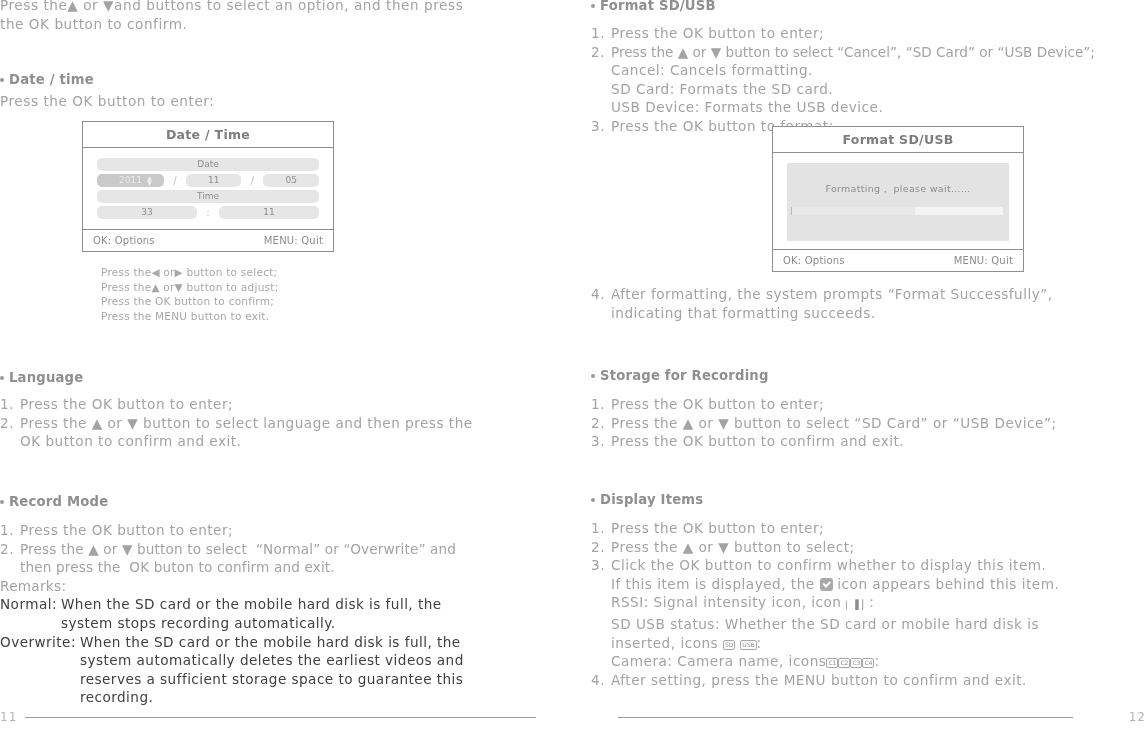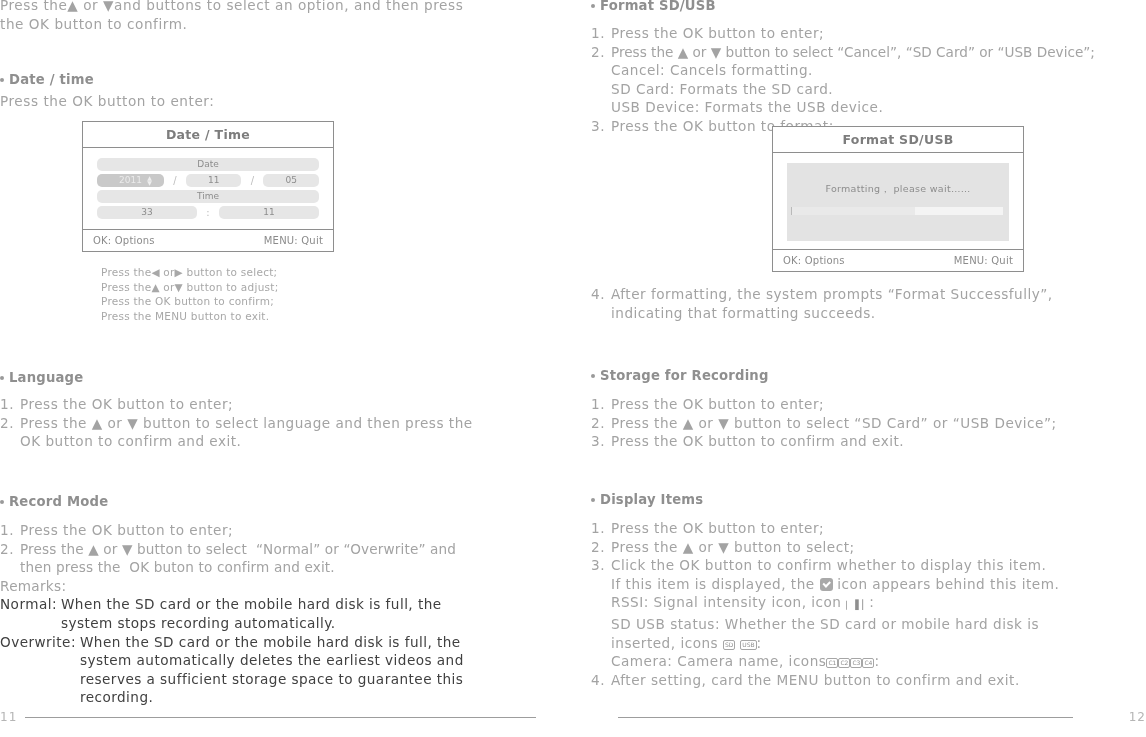--- a/index.html
+++ b/index.html
@@ -426,21 +426,21 @@
           <span>SD USB status: Whether the SD card or mobile hard disk is</span><br>
           <span>inserted, icons</span>
           <span class="mini">SD</span>
           <span class="mini">USB</span><span>:</span><br>
           <span>Camera: Camera name, icons</span><span class="mini">C1</span><span class="mini">C2</span><span class="mini">C3</span><span class="mini">C4</span><span>:</span>
         </span>
       </div>
 
       <div class="list-row">
         <span class="num">4.</span>
-        <span class="txt">After setting, card the MENU button to confirm and exit.</span>
+        <span class="txt">After setting, press the MENU button to confirm and exit.</span>
       </div>
     </div>
   </div>
 
   <div class="footer footer-right" style="left:45px;width:528px;gap:48px;">
     <span class="rule"></span>
     <span class="pnum">12</span>
   </div>
 </div>
 

